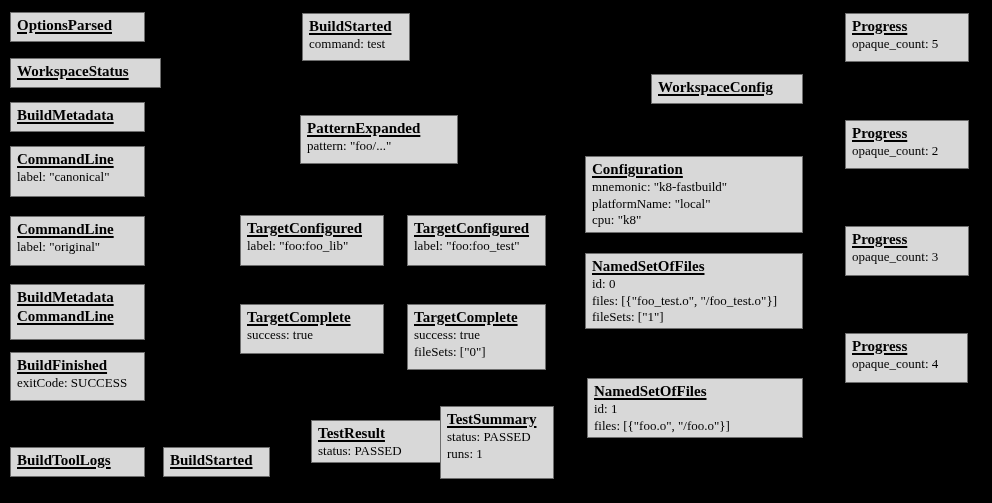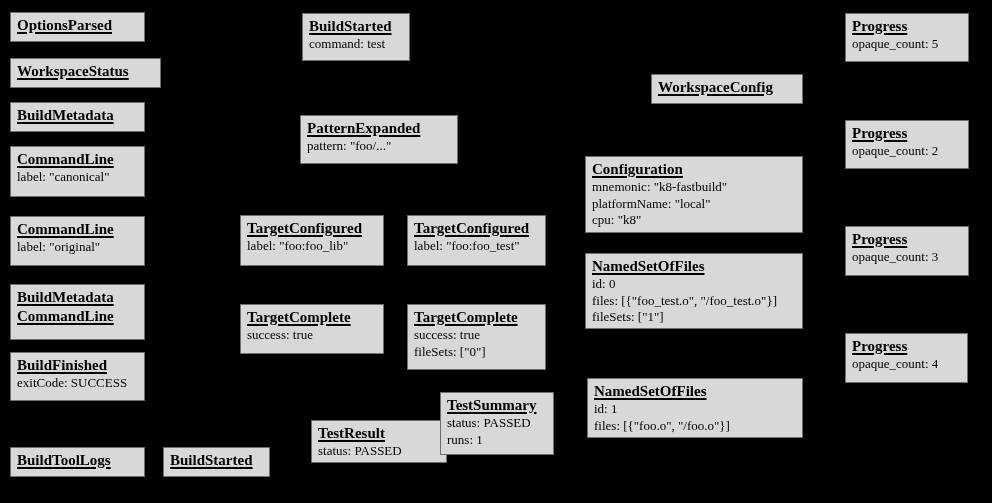--- a/index.html
+++ b/index.html
@@ -95,21 +95,21 @@
     </div>
     <div class="node" style="left: 407px; top: 304px; width: 139px; height: 66px;">
       <div class="node-title">TargetComplete</div>
       <div class="node-detail">success: true</div>
       <div class="node-detail">fileSets: ["0"]</div>
     </div>
     <div class="node" style="left: 311px; top: 420px; width: 136px; height: 43px;">
       <div class="node-title">TestResult</div>
       <div class="node-detail">status: PASSED</div>
     </div>
-    <div class="node" style="left: 440px; top: 392px; width: 114px; height: 63px;">
+    <div class="node" style="left: 440px; top: 406px; width: 114px; height: 73px;">
       <div class="node-title">TestSummary</div>
       <div class="node-detail">status: PASSED</div>
       <div class="node-detail">runs: 1</div>
     </div>
     <div class="node" style="left: 651px; top: 74px; width: 152px; height: 30px;">
       <div class="node-title">WorkspaceConfig</div>
     </div>
     <div class="node" style="left: 585px; top: 156px; width: 218px; height: 77px;">
       <div class="node-title">Configuration</div>
       <div class="node-detail">mnemonic: "k8-fastbuild"</div>

